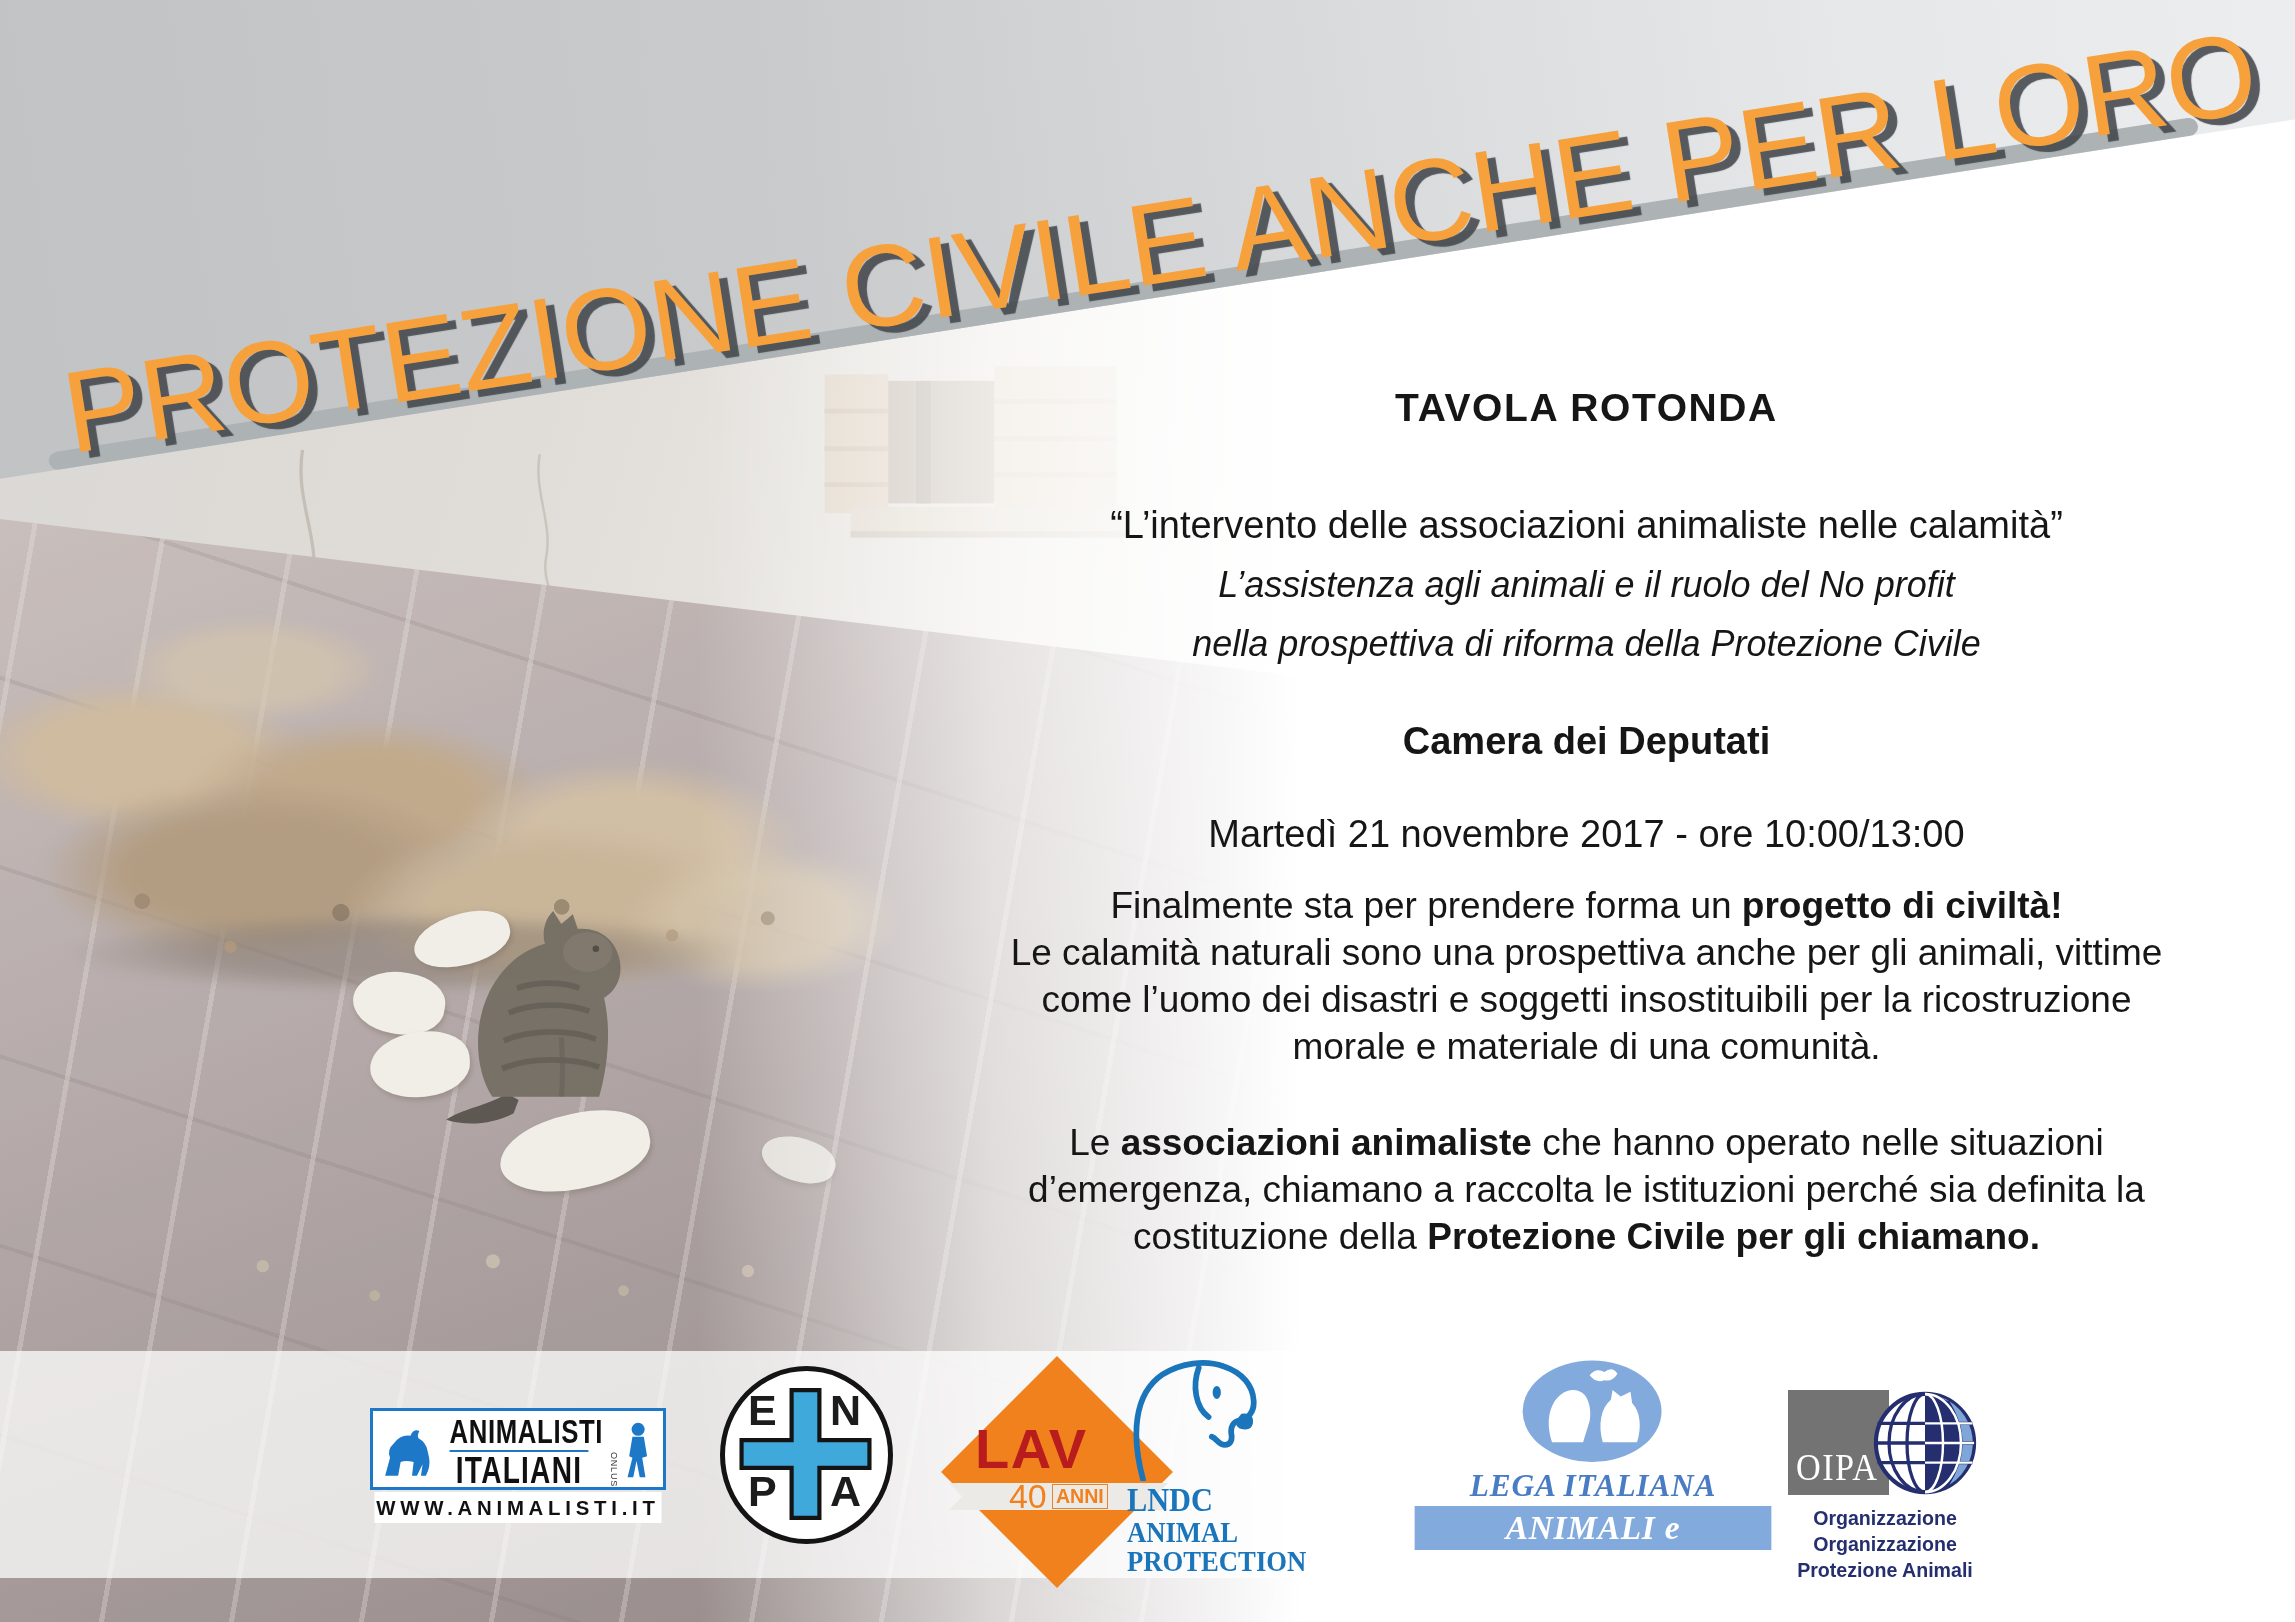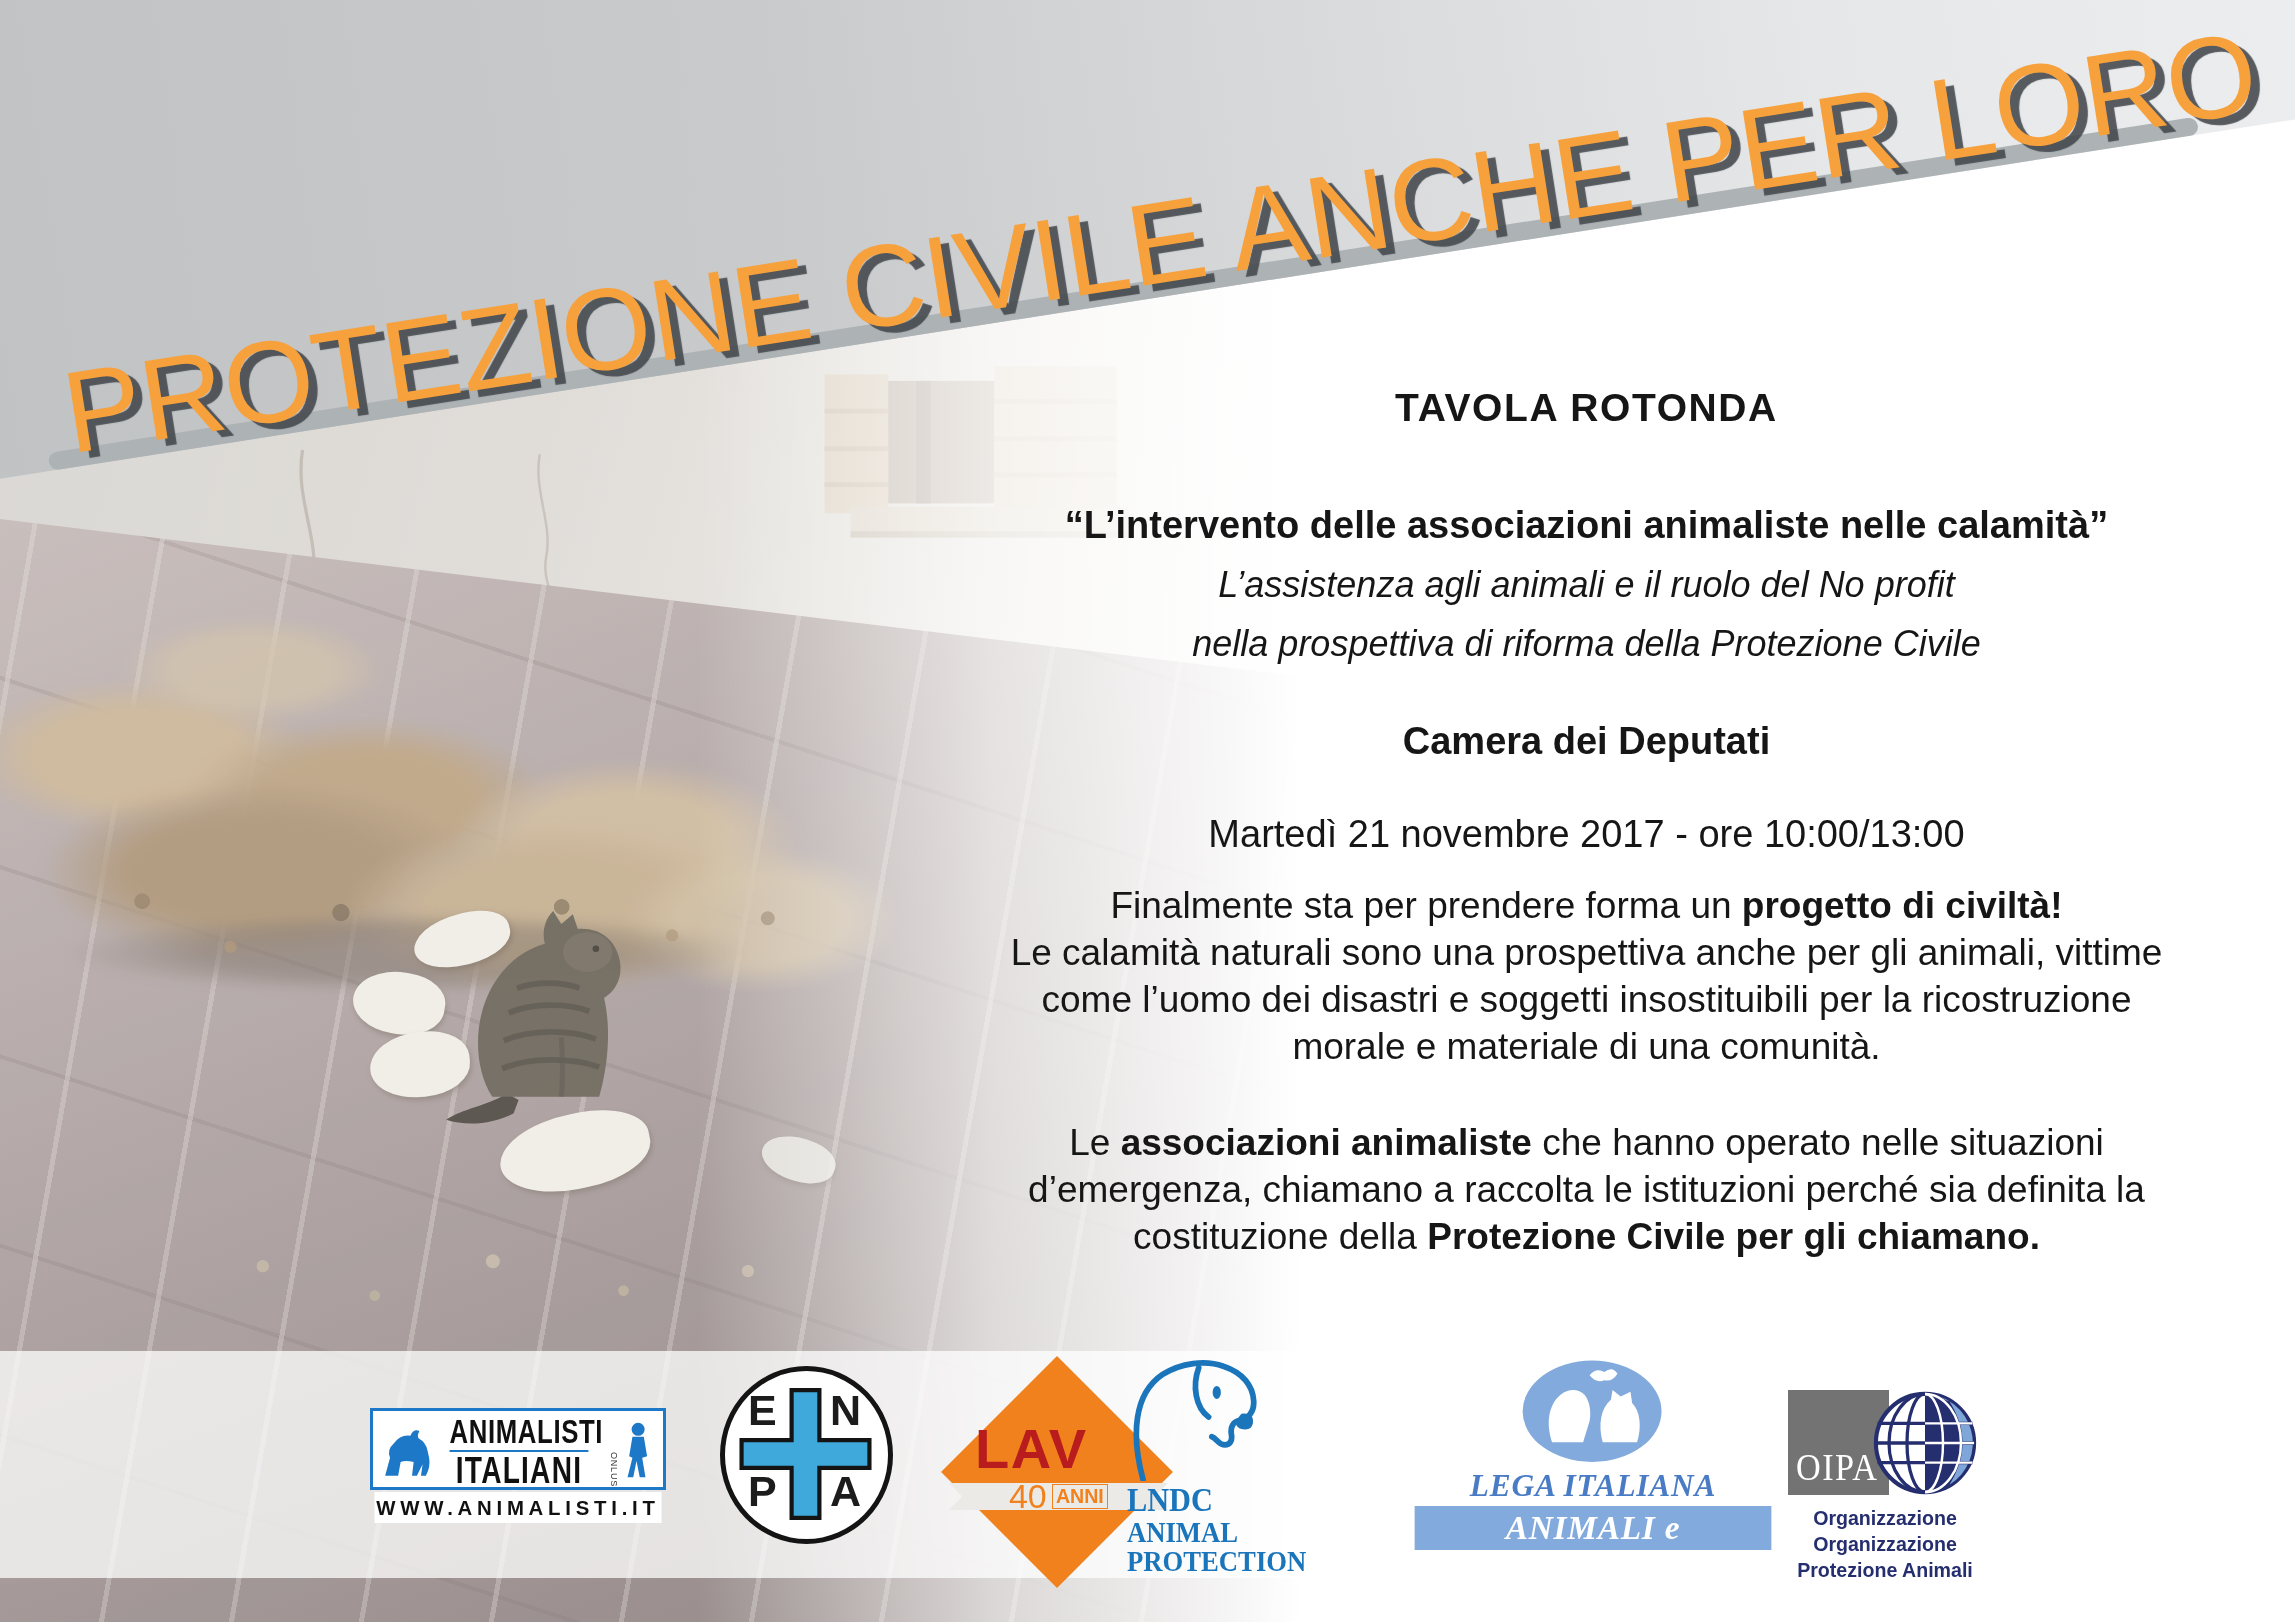--- a/index.html
+++ b/index.html
@@ -37,21 +37,21 @@
   .underline{position:absolute;left:0;top:-9px;width:2175px;height:18px;border-radius:9px;
          background:#adb2b5;}
   .big-title{position:absolute;left:23px;top:-103px;margin:0;white-space:nowrap;line-height:1;
          font-size:116px;font-weight:400;letter-spacing:0;color:#F7A13D;
          text-shadow:8.2px 7.4px 0.8px rgba(66,71,75,.88);}
 
   
   .content{position:absolute;left:916px;top:0;width:1341px;color:#161616;text-align:center;}
   .content>div{position:absolute;width:100%;}
   .k   {top:386px;font-size:39px;font-weight:700;letter-spacing:1.6px;}
-  .q   {top:504px;font-size:38px;font-weight:700;}
+  .q   {top:504px;font-size:38px;font-weight:400;}
   .i1  {top:564px;font-size:36px;font-style:italic;}
   .i2  {top:623px;font-size:36px;font-style:italic;}
   .ven {top:720px;font-size:38px;font-weight:700;}
   .dt  {top:772px;font-size:38px;margin-top:41px;}
   .p1  {top:882px;font-size:37px;line-height:47px;}
   .p2  {top:1119px;font-size:37px;line-height:47px;}
   .b{font-weight:700;}
 
   
   .strip{position:absolute;left:0;top:1351px;width:2295px;height:227px;

